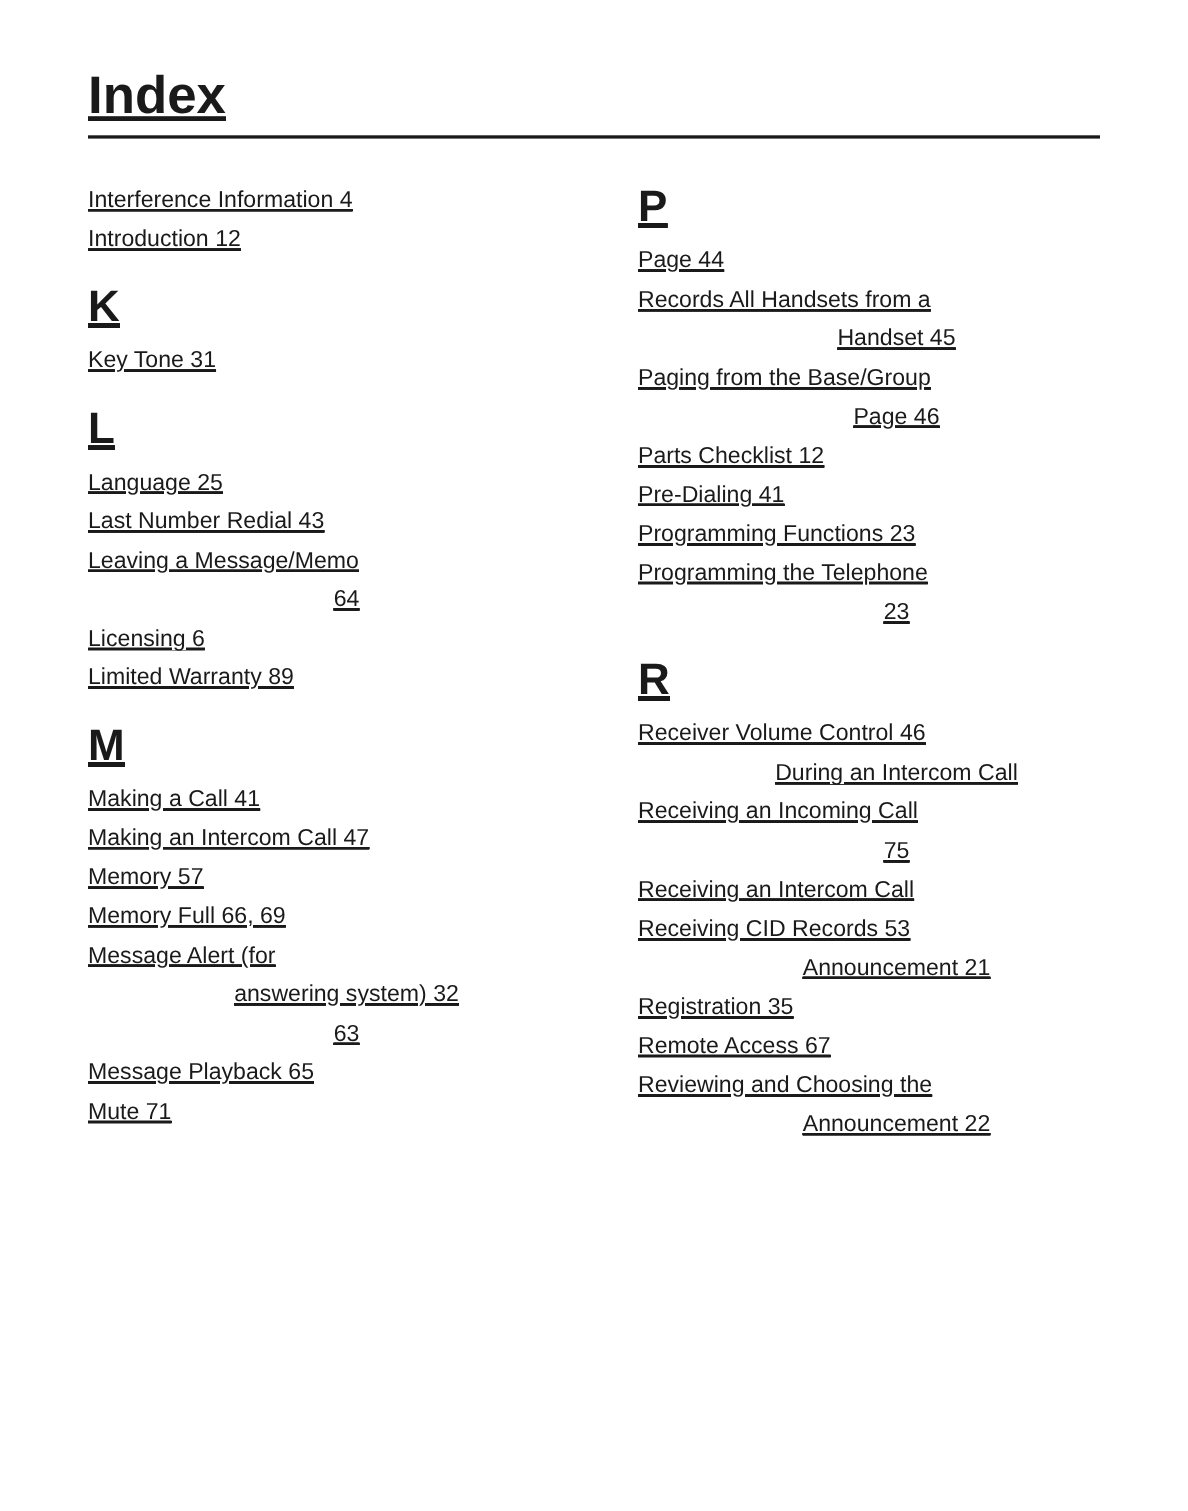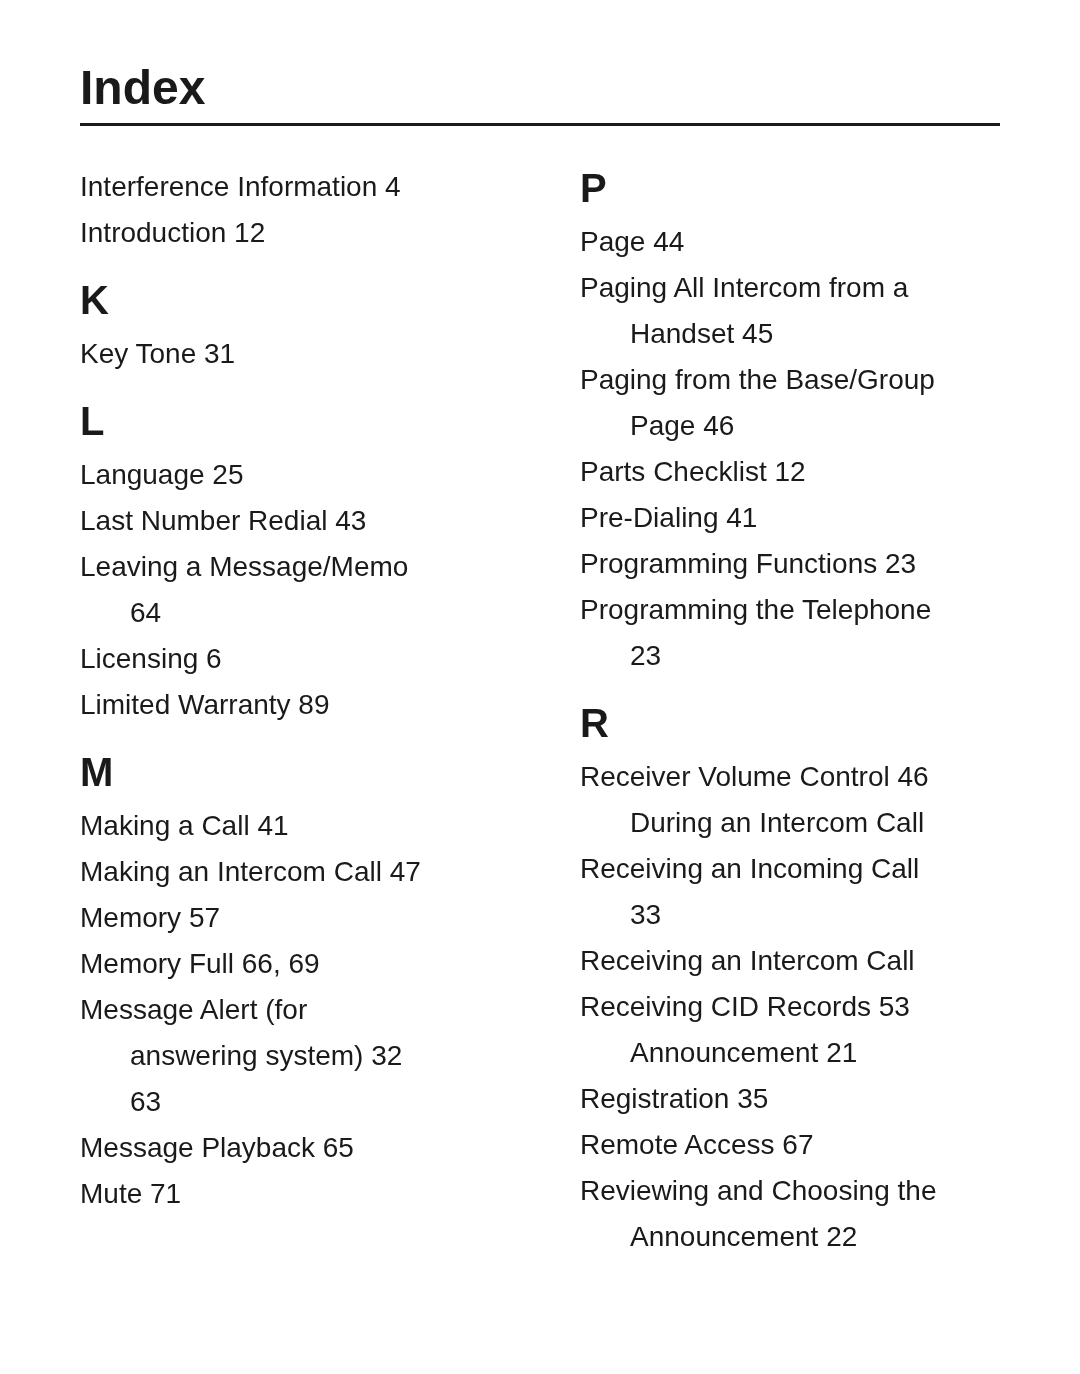--- a/index.html
+++ b/index.html
@@ -1,18 +1,19 @@
 <!DOCTYPE html>
 <html><head>
   <meta charset="utf-8">
   <style>
     * {
       margin: 0;
       padding: 0;
       box-sizing: border-box;
+      text-decoration: underline;
     }
 
     body {
       width: 1080px;
       min-height: 1374px;
       background: #ffffff;
       font-family: Arial, Helvetica, sans-serif;
       font-size: 28px;
       color: #1a1a1a;
       padding: 60px 80px 60px 80px;
@@ -51,27 +52,28 @@
       font-weight: 900;
       margin-bottom: 10px;
       margin-top: 20px;
     }
 
     .section-letter:first-child {
       margin-top: 0;
     }
 
     .index-entry {
-      font-size: 28px;
+      font-size: 21px;
       line-height: 1.5;
       margin-bottom: 4px;
     }
 
     .index-entry.indented {
       padding-left: 50px;
+      text-align: center;
     }
 
     .section-block {
       margin-bottom: 24px;
     }
   </style>
 </head>
 <body>
 
 <h1 class="page-title">Index</h1>
@@ -108,36 +110,36 @@
         <div class="index-entry indented">63</div>
         <div class="index-entry">Message Playback  65</div>
         <div class="index-entry">Mute  71</div>
       </div>
     </div>
   <div class="col-right">
 
   <div class="section-block">
         <div class="section-letter">P</div>
         <div class="index-entry">Page  44</div>
-        <div class="index-entry">Paging All Intercom from a</div>
+        <div class="index-entry">Records All Handsets from a</div>
         <div class="index-entry indented">Handset  45</div>
         <div class="index-entry">Paging from the Base/Group</div>
         <div class="index-entry indented">Page  46</div>
         <div class="index-entry">Parts Checklist  12</div>
         <div class="index-entry">Pre-Dialing  41</div>
         <div class="index-entry">Programming Functions  23</div>
         <div class="index-entry">Programming the Telephone</div>
         <div class="index-entry indented">23</div>
       </div>
       <div class="section-block">
         <div class="section-letter">R</div>
         <div class="index-entry">Receiver Volume Control  46</div>
         <div class="index-entry indented">During an Intercom Call</div>
         <div class="index-entry">Receiving an Incoming Call</div>
-        <div class="index-entry indented">33</div>
+        <div class="index-entry indented">75</div>
         <div class="index-entry">Receiving an Intercom Call</div>
         <div class="index-entry">Receiving CID Records  53</div>
         <div class="index-entry indented">Announcement  21</div>
         <div class="index-entry">Registration  35</div>
         <div class="index-entry">Remote Access  67</div>
         <div class="index-entry">Reviewing and Choosing the</div>
         <div class="index-entry indented">Announcement  22</div>
       </div>
     </div>
 </div>

